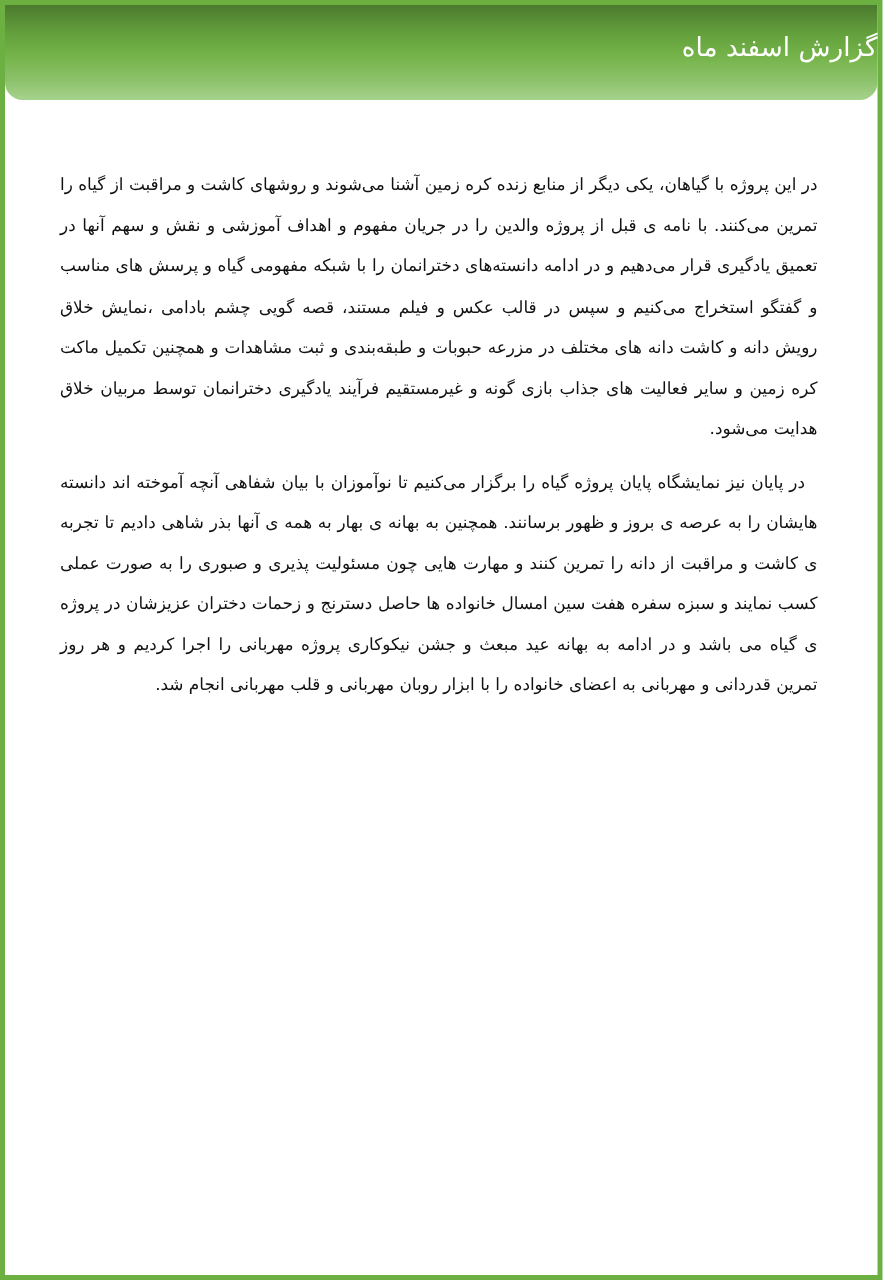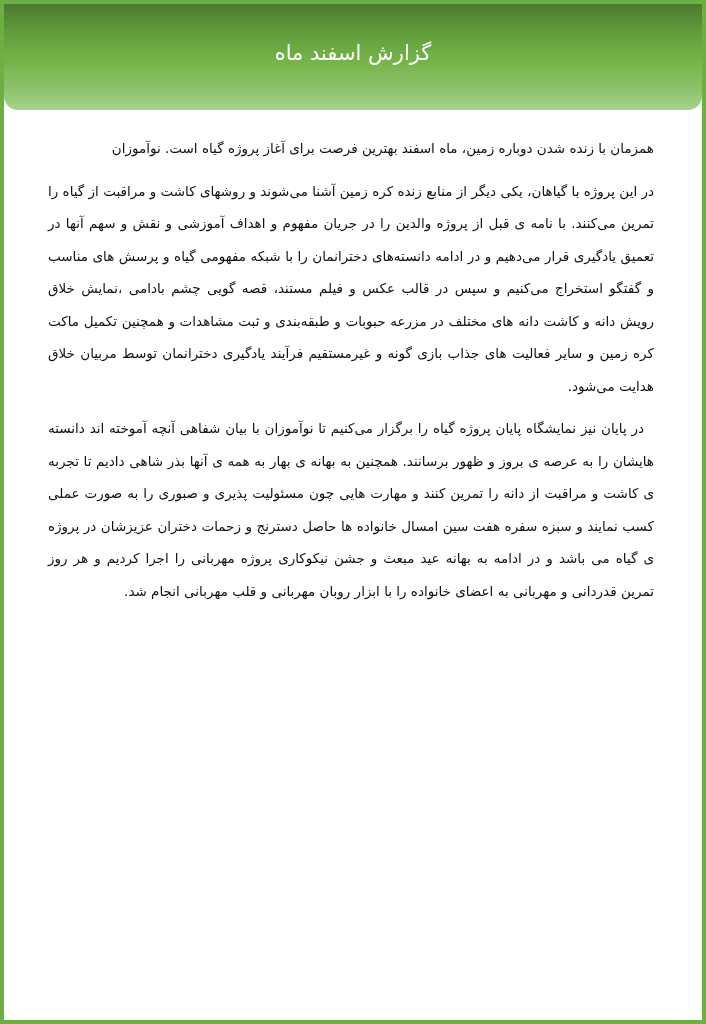--- a/index.html
+++ b/index.html
@@ -10,25 +10,25 @@
     }
     .frame {
       position: absolute; left: 0; top: 0;
       width: 706px; height: 1024px;
       box-sizing: border-box;
       border: 4px solid #6db042;
       background: #ffffff;
     }
     .header {
       position: absolute; left: 0; top: 0; right: 0;
-      height: 106px;
+      height: 76px;
       background: linear-gradient(to bottom, #4c7a2f 0%, #63a03c 30%, #76b44b 55%, #8dc26c 80%, #a6d38c 100%);
       border-bottom-left-radius: 14px;
       border-bottom-right-radius: 14px;
-      display: flex; align-items: center; justify-content: center;
+      display: flex; align-items: center; justify-content: flex-end;
     }
     .header-title {
       color: #ffffff;
       font-size: 21px;
       direction: rtl;
       margin-top: -8px;
     }
     .content {
       position: absolute;
       left: 44px; right: 48px; top: 128px;
@@ -42,17 +42,16 @@
   </style>
 </head>
 <body>
 
 <div class="frame">
   <div class="header">
     <div class="header-title">گزارش اسفند ماه</div>
   </div>
 
   <div class="content">
-    <p class="para">همزمان با زنده شدن دوباره زمین، ماه اسفند بهترین فرصت برای آغاز پروژه گیاه است. نوآموزان</p>
     <p class="para">در این پروژه با گیاهان، یکی دیگر از منابع زنده کره زمین آشنا می‌شوند و روشهای کاشت و مراقبت از گیاه را تمرین می‌کنند. با نامه ی قبل از پروژه والدین را در جریان مفهوم و اهداف آموزشی و نقش و سهم آنها در تعمیق یادگیری قرار می‌دهیم و در ادامه دانسته‌های دخترانمان را با شبکه مفهومی گیاه و پرسش های مناسب و گفتگو استخراج می‌کنیم و سپس در قالب عکس و فیلم مستند، قصه گویی چشم بادامی ،نمایش خلاق رویش دانه و کاشت دانه های مختلف در مزرعه حبوبات و طبقه‌بندی و ثبت مشاهدات و همچنین تکمیل ماکت کره زمین و سایر فعالیت های جذاب بازی گونه و غیرمستقیم فرآیند یادگیری دخترانمان توسط مربیان خلاق هدایت می‌شود.</p>
     <p class="para indent">در پایان نیز نمایشگاه پایان پروژه گیاه را برگزار می‌کنیم تا نوآموزان با بیان شفاهی آنچه آموخته اند  دانسته هایشان را به عرصه ی  بروز و ظهور برسانند. همچنین به بهانه ی بهار به همه ی آنها بذر شاهی دادیم تا تجربه ی کاشت و مراقبت از دانه را تمرین کنند و مهارت هایی چون مسئولیت پذیری و صبوری را به صورت عملی کسب نمایند و سبزه سفره هفت سین امسال خانواده ها حاصل دسترنج و زحمات دختران عزیزشان در پروژه ی گیاه می باشد و در ادامه به بهانه عید مبعث و جشن نیکوکاری پروژه مهربانی را اجرا کردیم و هر روز تمرین قدردانی و مهربانی به اعضای خانواده را  با ابزار روبان مهربانی و قلب مهربانی انجام شد.</p>
   </div>
 </div>
 
 </body></html>

